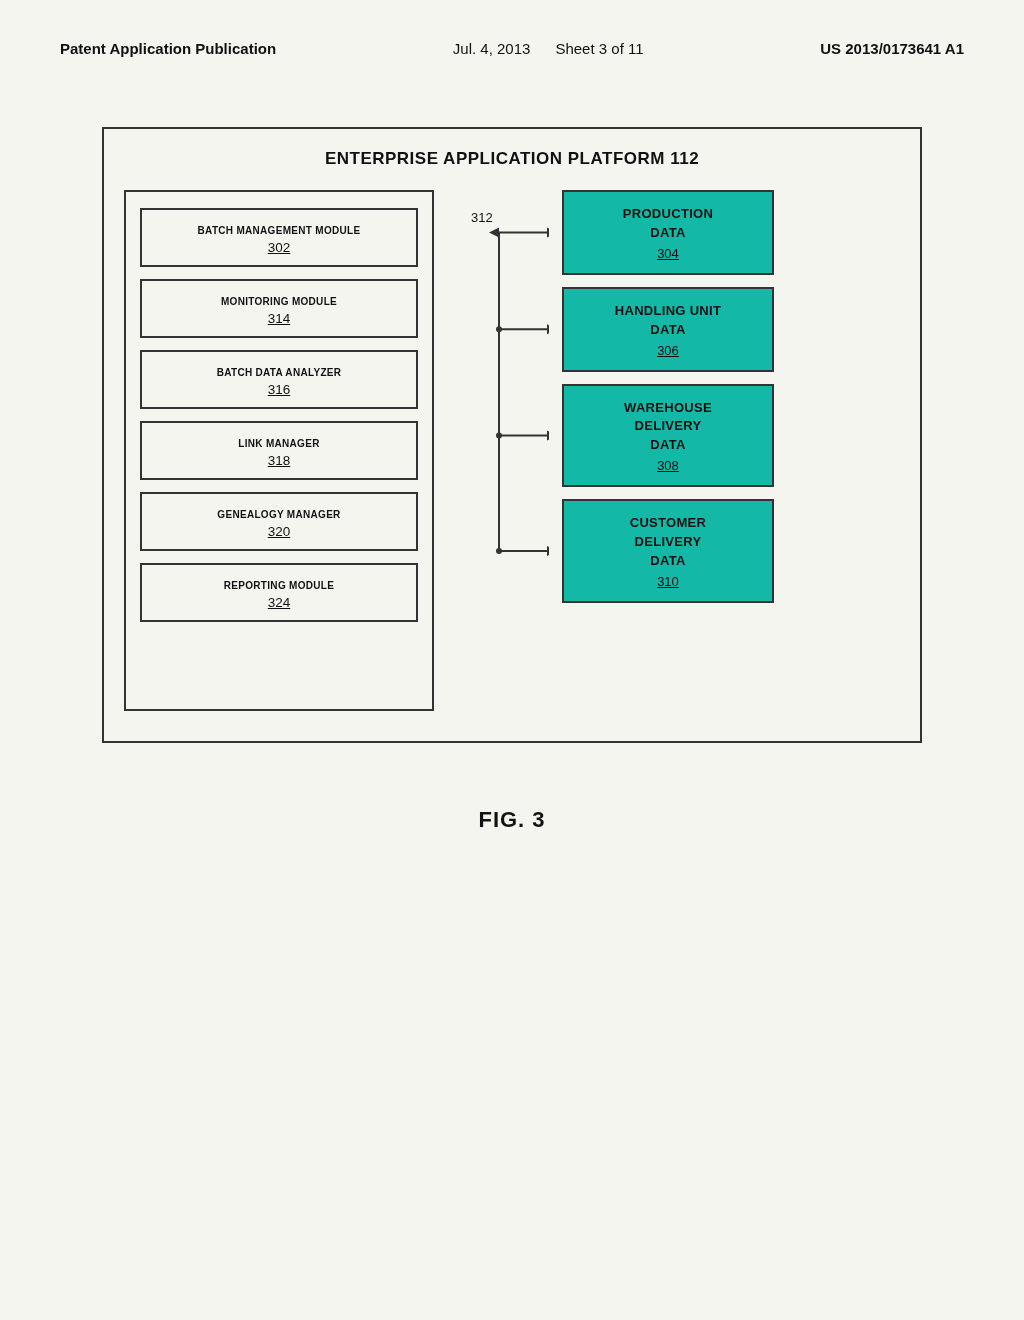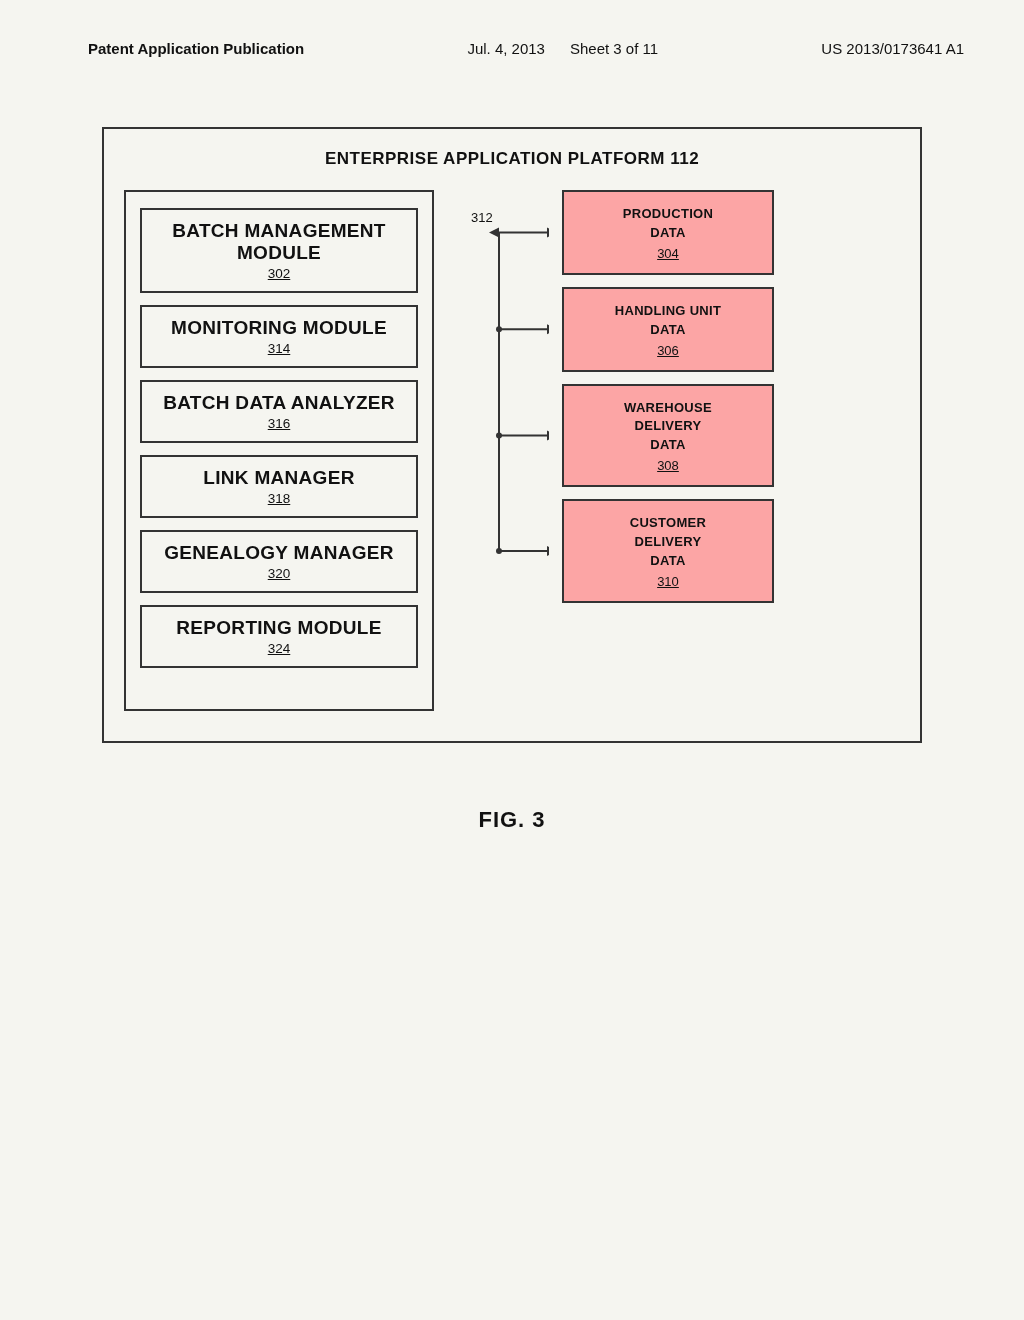--- a/index.html
+++ b/index.html
@@ -25,29 +25,28 @@
       display: flex;
       justify-content: space-between;
       align-items: baseline;
       padding: 40px 60px 20px 60px;
       font-size: 15px;
       font-family: Arial, sans-serif;
     }
 
     .patent-header-left {
       font-weight: bold;
-      margin-left: 28px;
     }
 
     .patent-header-center {
       text-align: center;
     }
 
     .patent-header-right {
-      font-weight: normal;
+      font-weight: bold;
     }
 
     
     .diagram-area {
       display: flex;
       justify-content: center;
       align-items: flex-start;
       padding: 40px 80px;
       margin-top: 10px;
     }
@@ -89,21 +88,21 @@
     }
 
     .module-box {
       border: 2px solid #333;
       padding: 10px 14px;
       text-align: center;
       background: #f5f5f0;
     }
 
     .module-box-title {
-      font-size: 19px;
+      font-size: 10px;
       font-weight: bold;
       font-family: Arial, sans-serif;
       letter-spacing: 0.3px;
     }
 
     .module-box-number {
       font-size: 13.5px;
       font-family: Arial, sans-serif;
       text-decoration: underline;
       display: block;
@@ -127,21 +126,21 @@
       flex-direction: column;
       gap: 12px;
       width: 220px;
       padding: 0 0 0 8px;
     }
 
     .data-box {
       border: 2px solid #333;
       padding: 12px 10px;
       text-align: center;
-      background: #fca5a5;
+      background: #14b8a6;
     }
 
     .data-box-title {
       font-size: 13px;
       font-weight: bold;
       font-family: Arial, sans-serif;
       letter-spacing: 0.3px;
       line-height: 1.3;
     }
 

